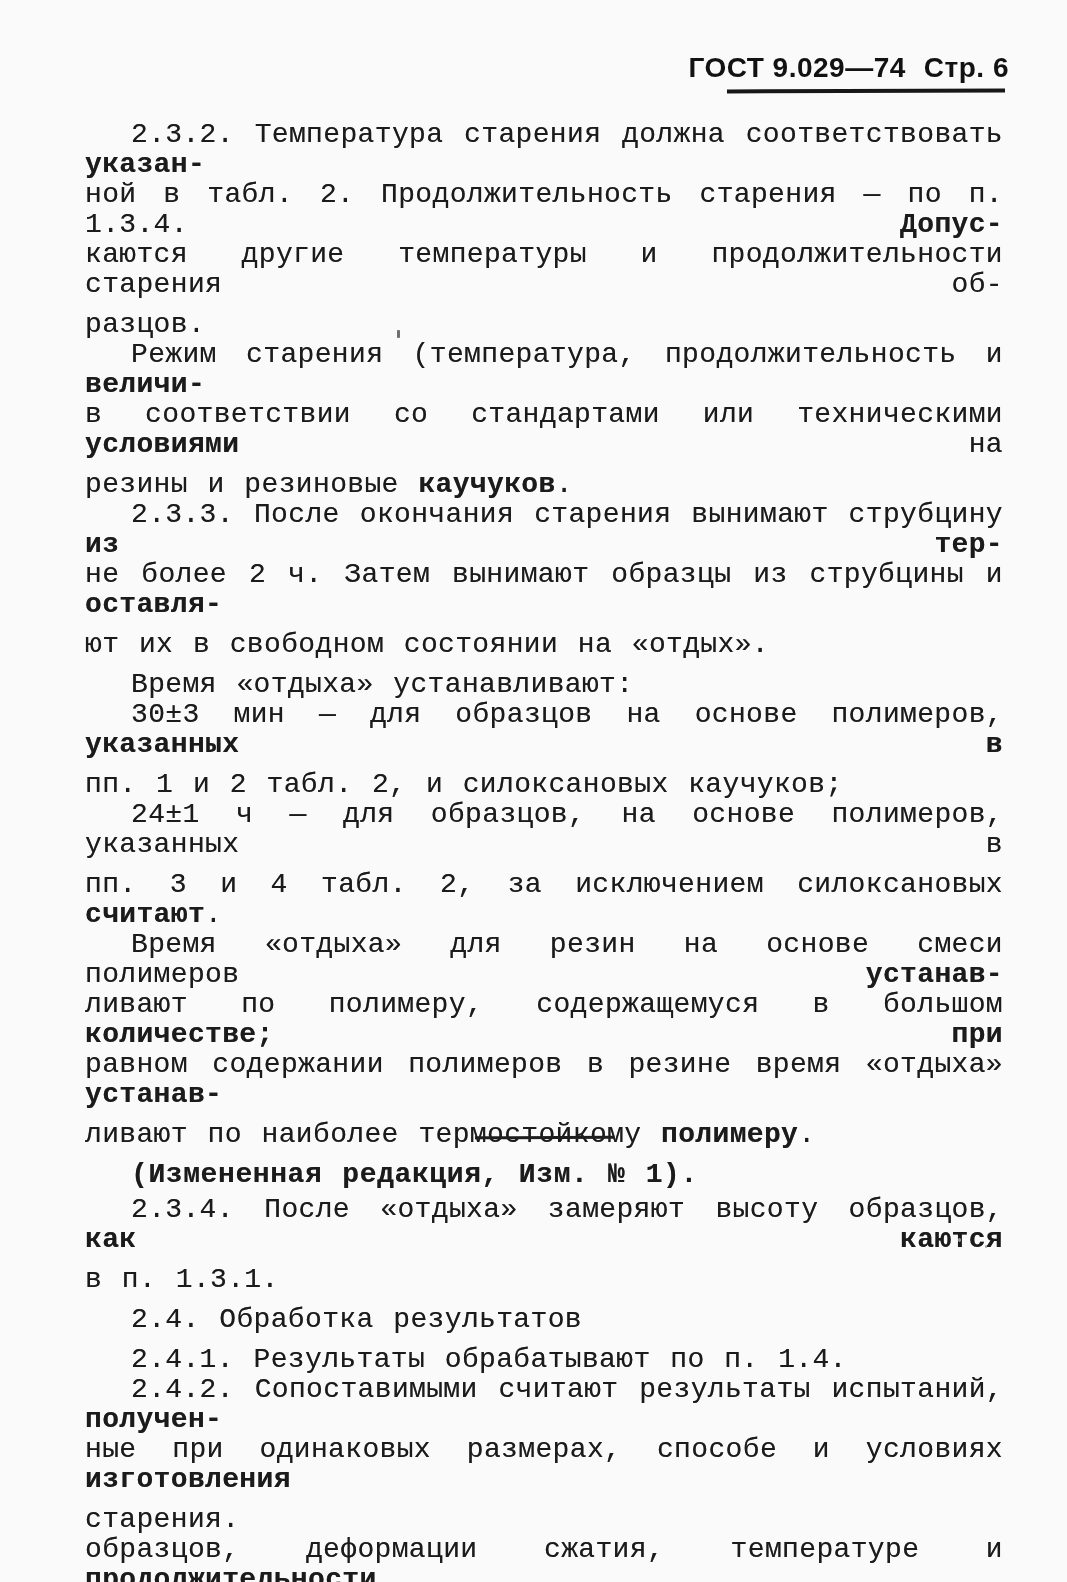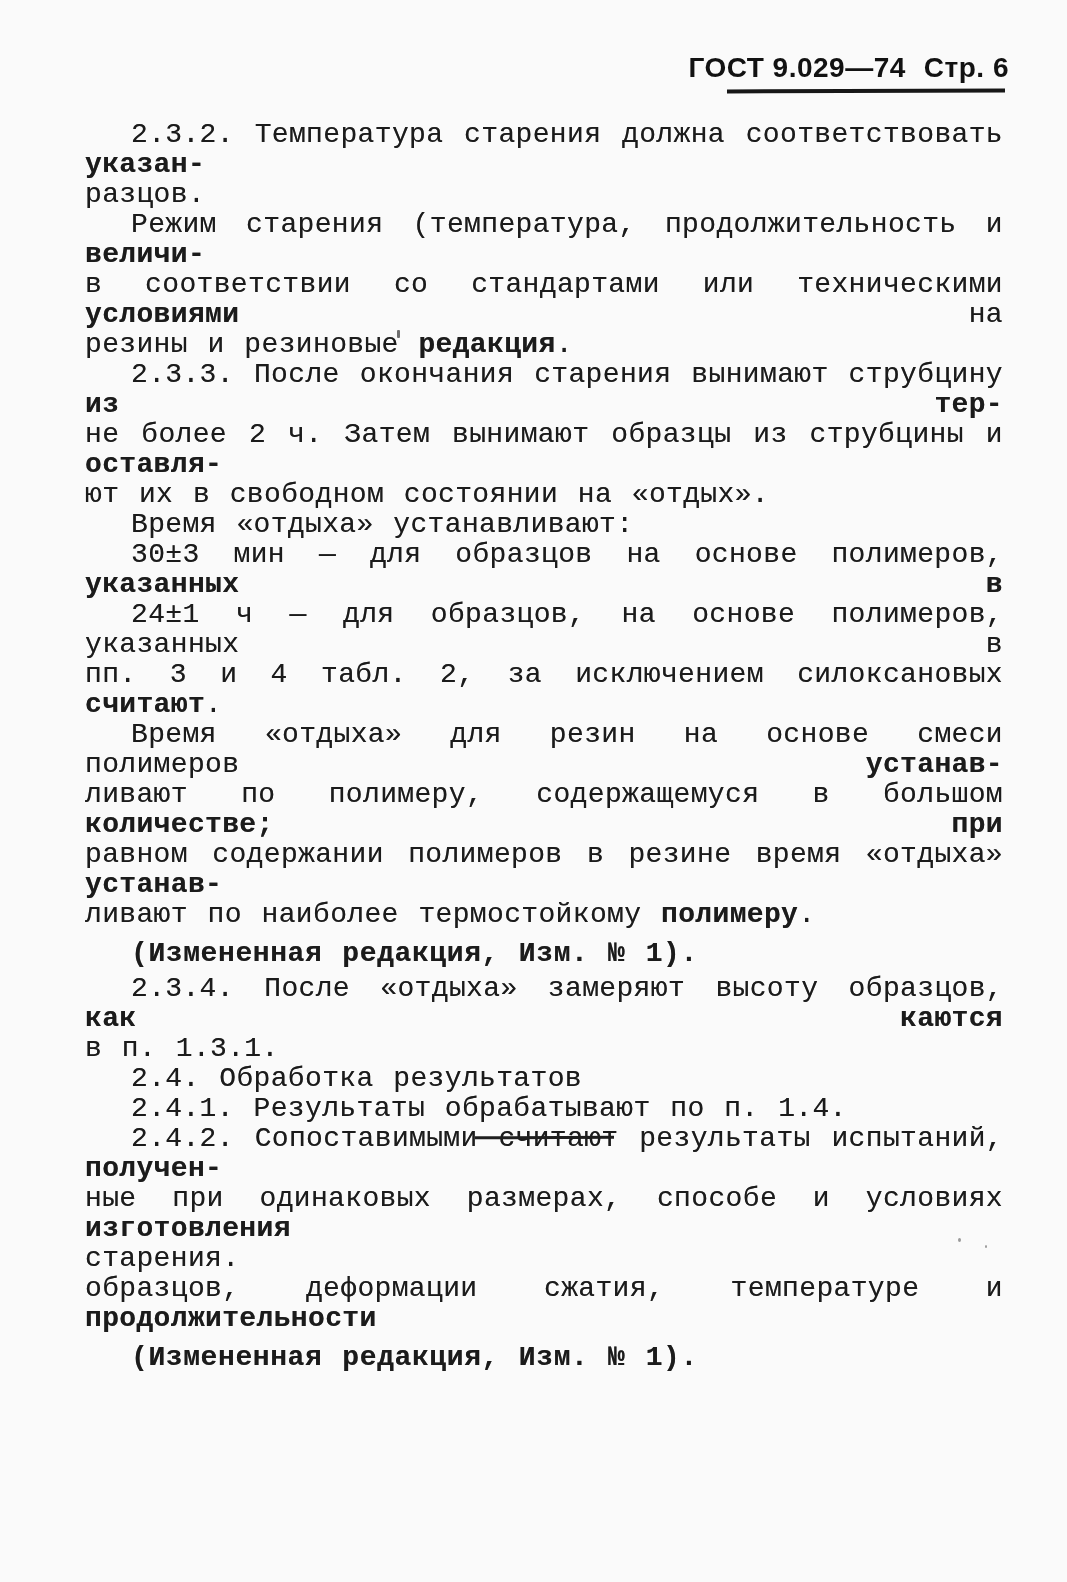--- a/index.html
+++ b/index.html
@@ -62,20 +62,21 @@
     letter-spacing: 0.6px;
   }
   .line {
     display: block;
     line-height: 30px;
     text-align: justify;
     text-align-last: justify;
   }
   .line.last {
     text-align-last: left;
+    margin-top: 10px;
   }
   .line.first {
     text-indent: 46px;
   }
   b.ink {
     font-weight: 700;
   }
   
   .end-rule {
     position: absolute;
@@ -103,37 +104,40 @@
 
   <div class="header">
     <span>ГОСТ 9.029—74</span>
     <span>Стр. 6</span>
   </div>
   <div class="header-rule"></div>
 
   <div class="doc">
       <p class="para">
         <span class="line first">2.3.2. Температура старения должна соответствовать <b class="ink">указан-</b></span>
+        <span class="line">ной в табл. 2. Продолжительность старения — по п. 1.3.4. <b class="ink">Допус-</b></span>
+        <span class="line">каются другие температуры и продолжительности старения об-</span>
         <span class="line last">разцов.</span>
       </p>
       <p class="para">
         <span class="line first">Режим старения (температура, продолжительность и <b class="ink">величи-</b></span>
         <span class="line">в соответствии со стандартами или техническими <b class="ink">условиями</b> на</span>
-        <span class="line last">резины и резиновые <b class="ink">редакция</b>.</span>
+        <span class="line last">резины и резиновые <b class="ink">каучуков</b>.</span>
       </p>
       <p class="para">
         <span class="line first">2.3.3. После окончания старения вынимают струбцину <b class="ink">из тер-</b></span>
         <span class="line">не более 2 ч. Затем вынимают образцы из струбцины и <b class="ink">оставля-</b></span>
         <span class="line last">ют их в свободном состоянии на «отдых».</span>
       </p>
       <p class="para">
         <span class="line first last">Время «отдыха» устанавливают:</span>
       </p>
       <p class="para">
         <span class="line first">30±3 мин — для образцов на основе полимеров, <b class="ink">указанных в</b></span>
+        <span class="line last">пп. 1 и 2 табл. 2, и силоксановых каучуков;</span>
       </p>
       <p class="para">
         <span class="line first">24±1 ч — для образцов, на основе полимеров, указанных в</span>
         <span class="line last">пп. 3 и 4 табл. 2, за исключением силоксановых <b class="ink">считают</b>.</span>
       </p>
       <p class="para">
         <span class="line first">Время «отдыха» для резин на основе смеси полимеров <b class="ink">устанав-</b></span>
         <span class="line">ливают по полимеру, содержащемуся в большом <b class="ink">количестве; при</b></span>
         <span class="line">равном содержании полимеров в резине время «отдыха» <b class="ink">устанав-</b></span>
         <span class="line last">ливают по наиболее термостойкому <b class="ink">полимеру</b>.</span>

